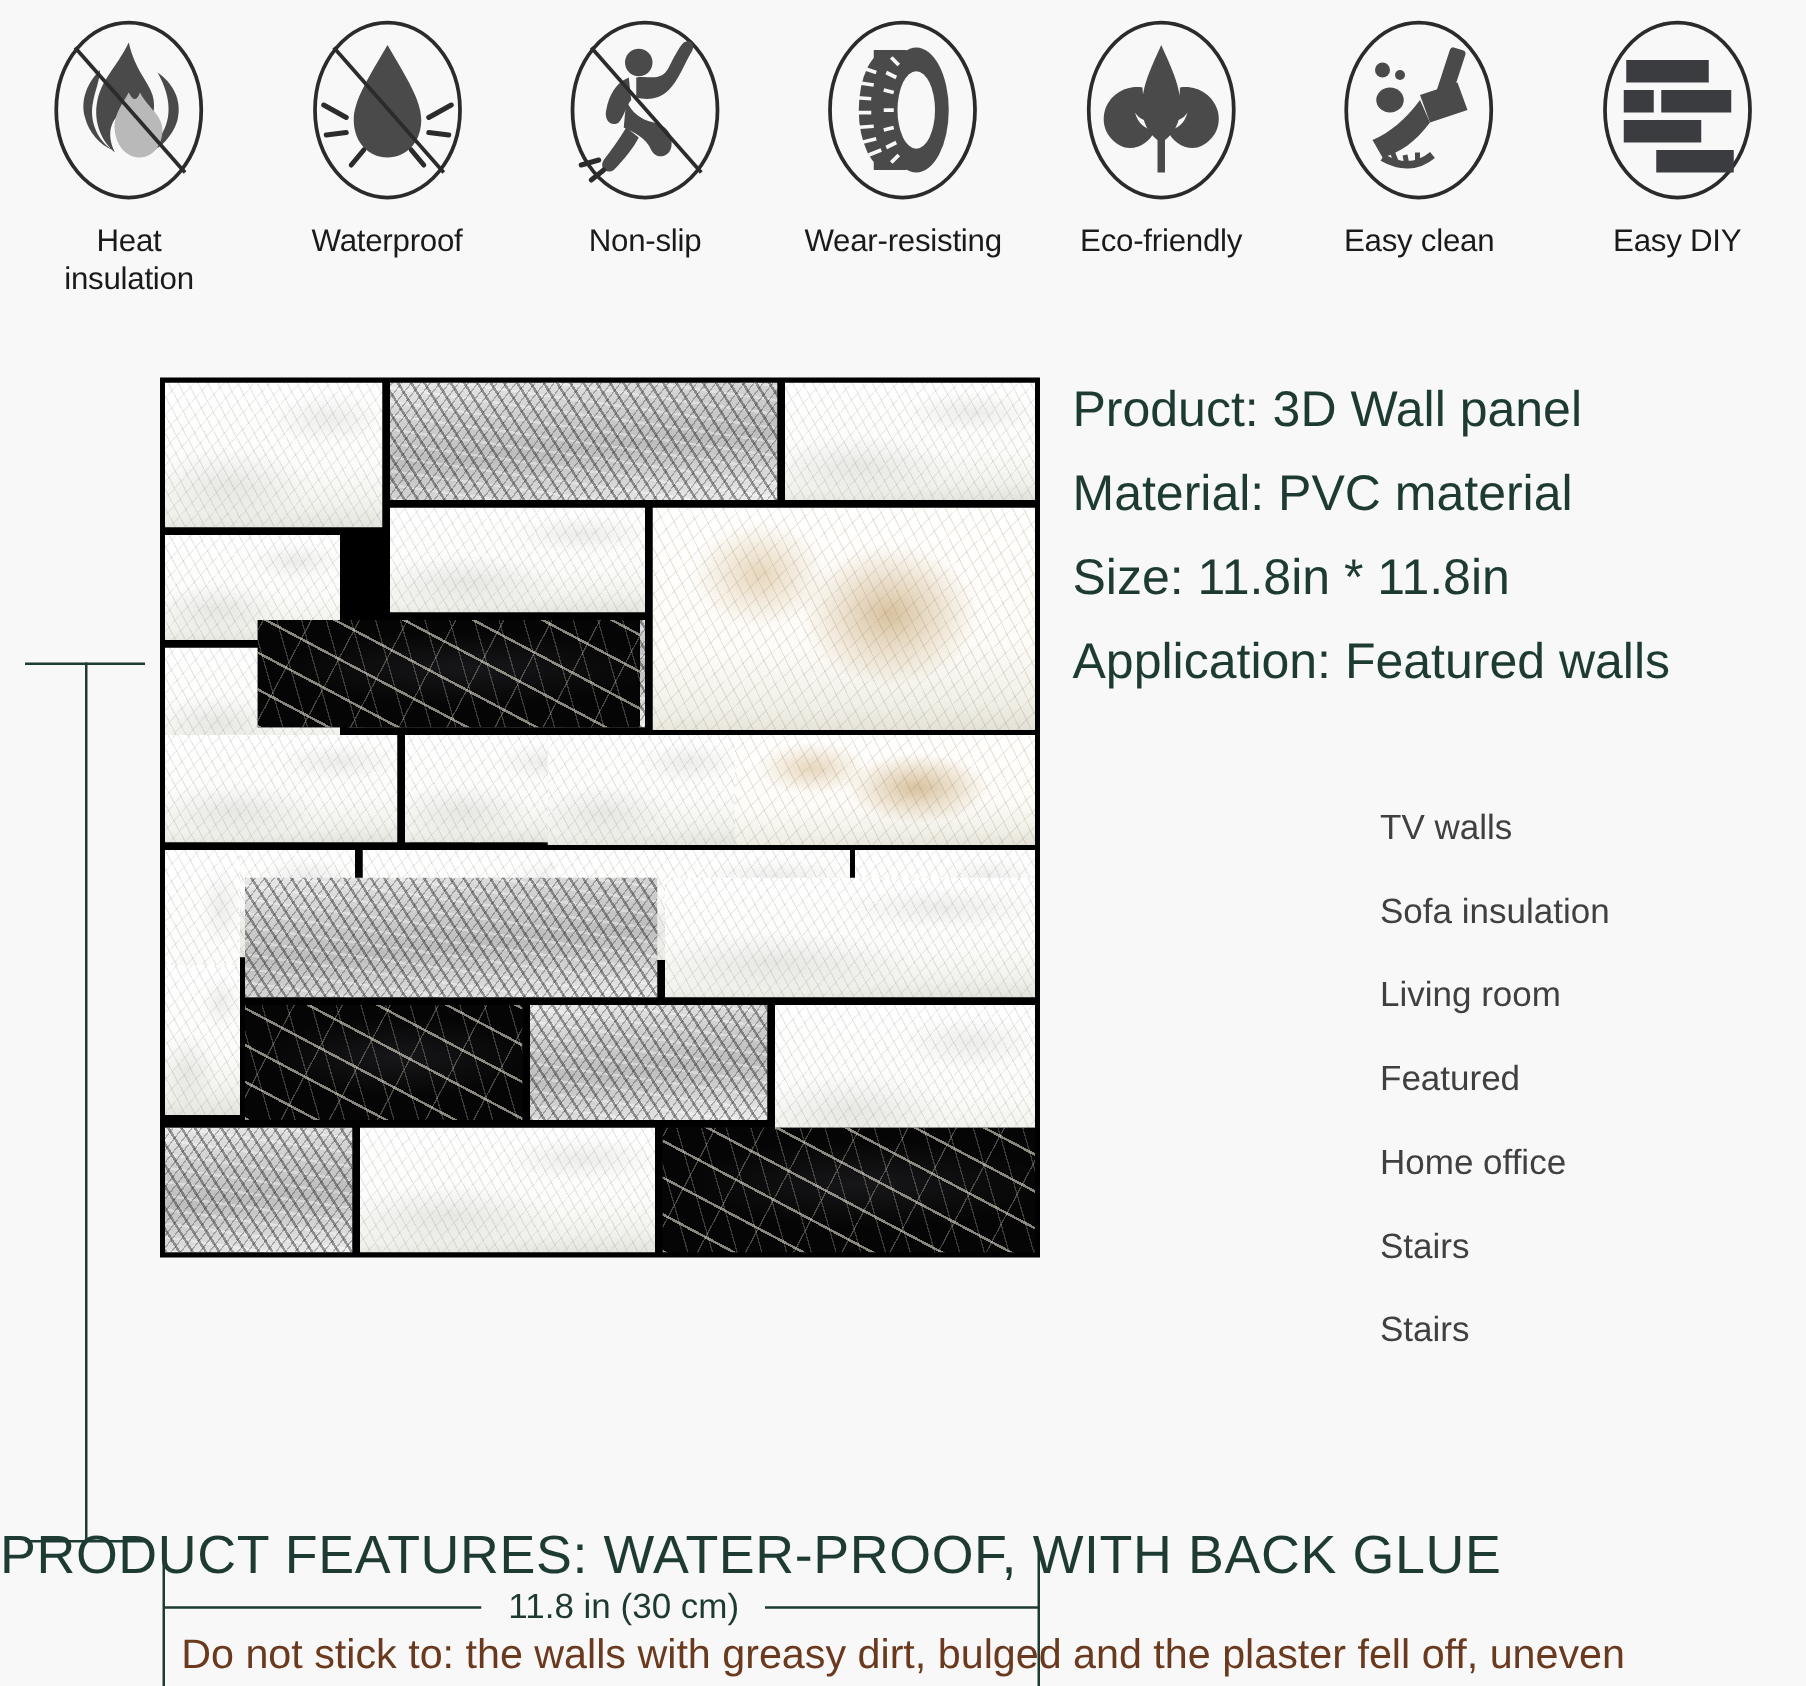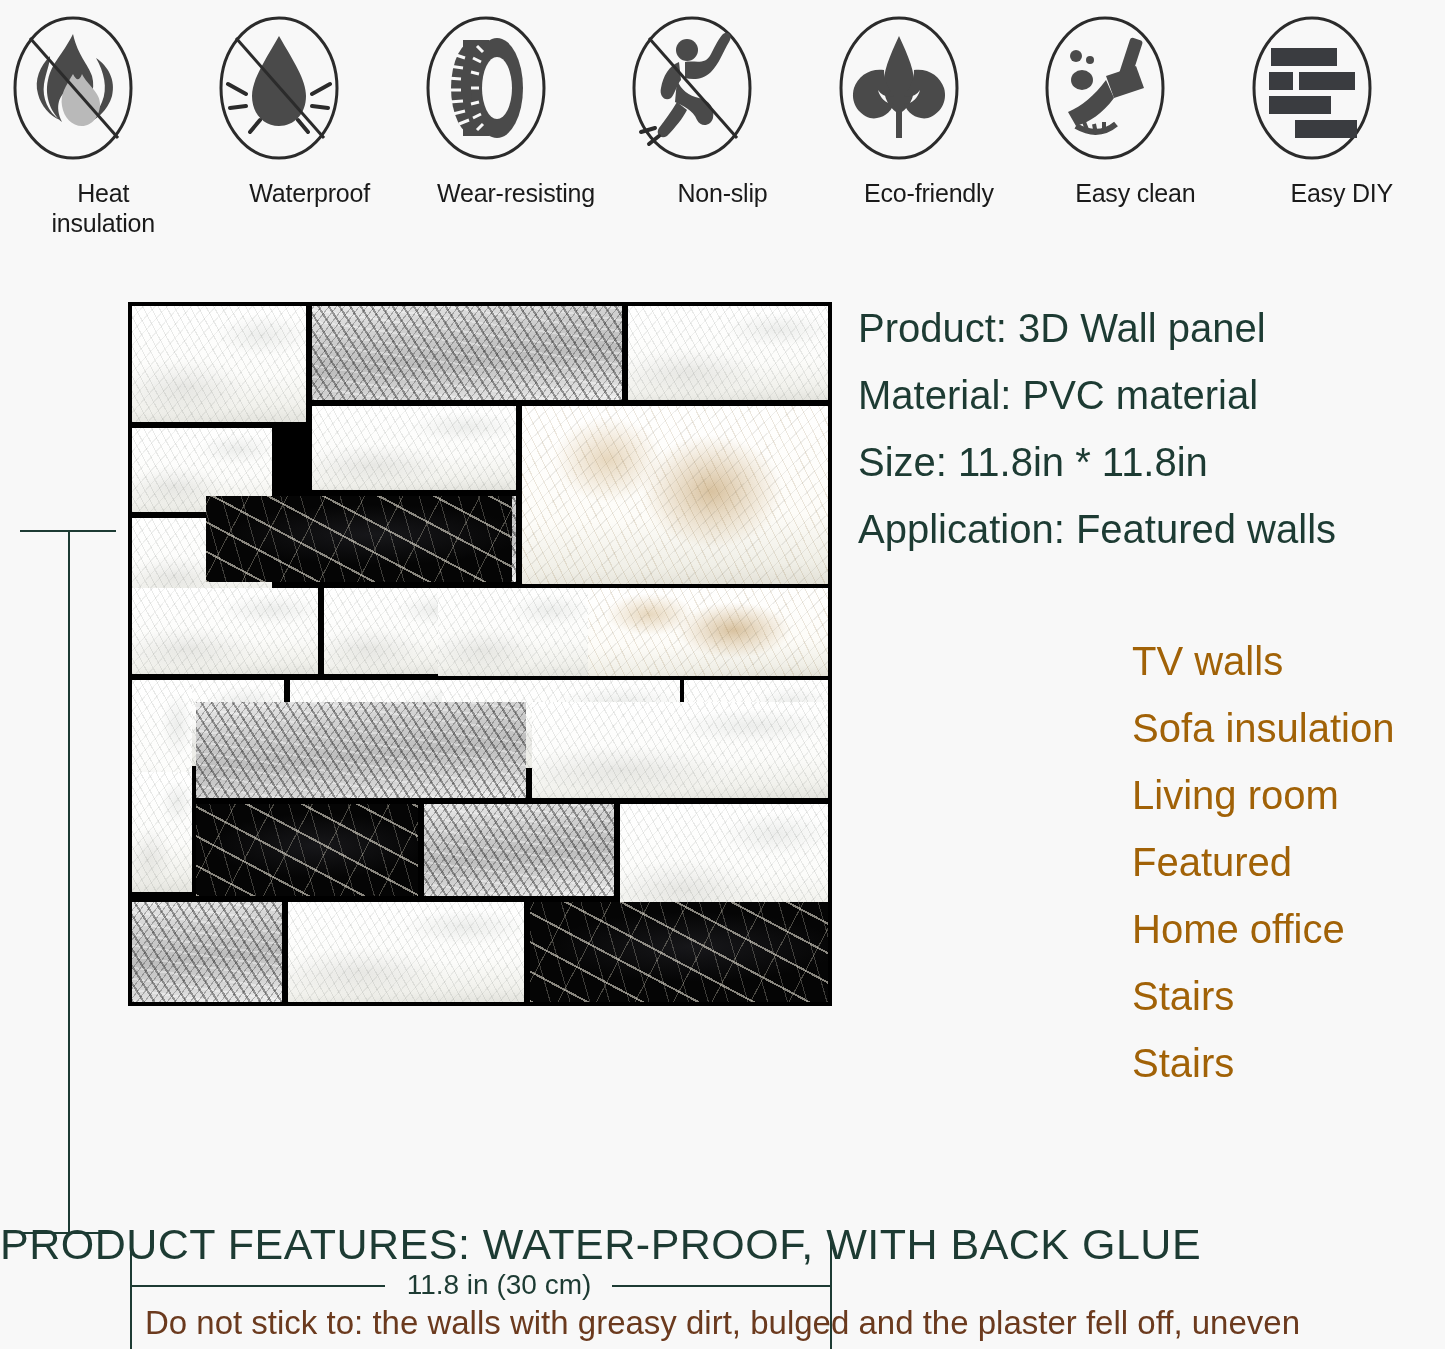--- a/index.html
+++ b/index.html
@@ -10,21 +10,21 @@
     color:#222;
     position:relative;
     overflow:hidden;
   }
   
   #feature-strip{
     position:absolute;left:0;top:0;width:1445px;height:228px;
     display:flex;align-items:flex-start;
   }
   .feature-item{
-    flex:1 1 0;display:flex;flex-direction:column;
+    flex:1 1 0;display:flex;flex-direction:column;align-items:center;
   }
   .feature-badge{
     width:146px;height:160px;margin-top:10px;
     position:relative;
   }
   .feature-badge svg{display:block;width:146px;height:160px;}
   .feature-label{
     margin-top:8px;text-align:center;
     font-size:25px;line-height:30px;color:#1a1a1a;
     letter-spacing:-.2px;
@@ -110,21 +110,21 @@
   }
 
   
   #spec-block{
     position:absolute;left:858px;top:295px;width:587px;
     color:#1d3b33;
   }
   .spec-line{font-size:40px;line-height:67px;white-space:nowrap;}
   .spec-line.indent{padding-left:128px;}
   #application-list{position:absolute;left:1104px;top:628px;}
-  .app-line{font-size:40px;line-height:67px;color:#a16207;white-space:nowrap;margin-left:28px;}
+  .app-line{font-size:28px;line-height:67px;color:#404040;white-space:nowrap;}
 
   
   #features-heading{
     position:absolute;left:0;top:1218px;width:1445px;
     font-size:43px;line-height:52px;color:#1d3b33;
     letter-spacing:.5px;
   }
   #warning-text{
     position:absolute;left:0;top:1302px;width:1445px;
     text-align:center;
@@ -153,57 +153,57 @@
   <div class="feature-item">
     <div class="feature-badge">
       <svg viewBox="0 0 146 160">
         <ellipse cx="73" cy="78" rx="58" ry="70" fill="none" stroke="#2b2b2b" stroke-width="3"></ellipse>
         <path d="M73 26 C58 52 46 70 46 86 C46 104 58 116 73 116 C88 116 100 104 100 86 C100 70 88 52 73 26 Z" fill="#4a4a4a"></path>
         <path d="M40 84 L22 74 M40 96 L24 98 M106 84 L124 74 M106 96 L122 98 M54 110 L44 122 M92 110 L102 122" stroke="#2b2b2b" stroke-width="4" stroke-linecap="round" fill="none"></path>
         <line x1="30" y1="28" x2="118" y2="128" stroke="#2b2b2b" stroke-width="3"></line>
       </svg>
     </div>
     <div class="feature-label">Waterproof</div>
-  </div>
-
-  <div class="feature-item">
-    <div class="feature-badge">
-      <svg viewBox="0 0 146 160">
-        <ellipse cx="73" cy="78" rx="58" ry="70" fill="none" stroke="#2b2b2b" stroke-width="3"></ellipse>
-        <g fill="#4a4a4a">
-          <ellipse cx="62" cy="78" rx="24" ry="48"></ellipse>
-          <rect x="50" y="30" width="26" height="96"></rect>
-          <ellipse cx="84" cy="78" rx="26" ry="50"></ellipse>
-        </g>
-        <ellipse cx="84" cy="78" rx="15" ry="31" fill="#f8f8f8"></ellipse>
-        <g stroke="#f8f8f8" stroke-width="3">
-          <path d="M40 44 L52 48 M36 56 L50 58 M34 68 L48 69 M34 80 L48 80 M36 92 L50 91 M40 104 L52 101 M46 114 L56 110"></path>
-        </g>
-        <g stroke="#f8f8f8" stroke-width="3">
-          <path d="M64 36 L70 42 M60 48 L68 52 M58 62 L66 64 M58 78 L66 78 M58 94 L66 92 M60 108 L68 104 M64 120 L70 114"></path>
-        </g>
-      </svg>
-    </div>
-    <div class="feature-label">Wear-resisting</div>
   </div>
 
   <div class="feature-item">
     <div class="feature-badge">
       <svg viewBox="0 0 146 160">
         <ellipse cx="73" cy="78" rx="58" ry="70" fill="none" stroke="#2b2b2b" stroke-width="3"></ellipse>
         <circle cx="68" cy="40" r="11" fill="#4a4a4a"></circle>
         <path d="M60 52 C50 56 44 66 42 78 C40 86 46 92 52 88 C56 84 58 74 62 70 Z" fill="#4a4a4a"></path>
         <path d="M66 52 C76 50 86 56 92 44 C96 36 100 28 104 24 C110 20 114 26 110 32 C104 42 100 54 92 62 C84 70 74 70 66 68 Z" fill="#4a4a4a"></path>
         <path d="M58 70 C62 80 70 86 80 88 C90 90 96 98 94 108 C92 116 82 118 78 110 C74 100 64 96 56 92 Z" fill="#4a4a4a"></path>
         <path d="M58 92 C52 102 46 110 40 118 C36 124 42 130 48 126 C56 118 64 108 68 100 Z" fill="#4a4a4a"></path>
         <path d="M36 118 L22 122 M40 126 L30 134" stroke="#2b2b2b" stroke-width="4" stroke-linecap="round"></path>
         <line x1="30" y1="28" x2="118" y2="128" stroke="#2b2b2b" stroke-width="3"></line>
       </svg>
     </div>
     <div class="feature-label">Non-slip</div>
+  </div>
+
+  <div class="feature-item">
+    <div class="feature-badge">
+      <svg viewBox="0 0 146 160">
+        <ellipse cx="73" cy="78" rx="58" ry="70" fill="none" stroke="#2b2b2b" stroke-width="3"></ellipse>
+        <g fill="#4a4a4a">
+          <ellipse cx="62" cy="78" rx="24" ry="48"></ellipse>
+          <rect x="50" y="30" width="26" height="96"></rect>
+          <ellipse cx="84" cy="78" rx="26" ry="50"></ellipse>
+        </g>
+        <ellipse cx="84" cy="78" rx="15" ry="31" fill="#f8f8f8"></ellipse>
+        <g stroke="#f8f8f8" stroke-width="3">
+          <path d="M40 44 L52 48 M36 56 L50 58 M34 68 L48 69 M34 80 L48 80 M36 92 L50 91 M40 104 L52 101 M46 114 L56 110"></path>
+        </g>
+        <g stroke="#f8f8f8" stroke-width="3">
+          <path d="M64 36 L70 42 M60 48 L68 52 M58 62 L66 64 M58 78 L66 78 M58 94 L66 92 M60 108 L68 104 M64 120 L70 114"></path>
+        </g>
+      </svg>
+    </div>
+    <div class="feature-label">Wear-resisting</div>
   </div>
 
   <div class="feature-item">
     <div class="feature-badge">
       <svg viewBox="0 0 146 160">
         <ellipse cx="73" cy="78" rx="58" ry="70" fill="none" stroke="#2b2b2b" stroke-width="3"></ellipse>
         <path d="M73 26 C64 46 56 62 58 80 C59 92 66 100 73 104 C80 100 87 92 88 80 C90 62 82 46 73 26 Z" fill="#4a4a4a"></path>
         <path d="M58 60 C44 58 32 66 28 78 C24 92 32 104 44 108 C54 110 64 104 68 94 C60 94 54 88 52 80 C56 86 62 88 68 86 C62 78 58 70 58 60 Z" fill="#4a4a4a"></path>
         <path d="M88 60 C102 58 114 66 118 78 C122 92 114 104 102 108 C92 110 82 104 78 94 C86 94 92 88 94 80 C90 86 84 88 78 86 C84 78 88 70 88 60 Z" fill="#4a4a4a"></path>
         <path d="M70 100 L70 128 L76 128 L76 100 Z" fill="#4a4a4a"></path>

